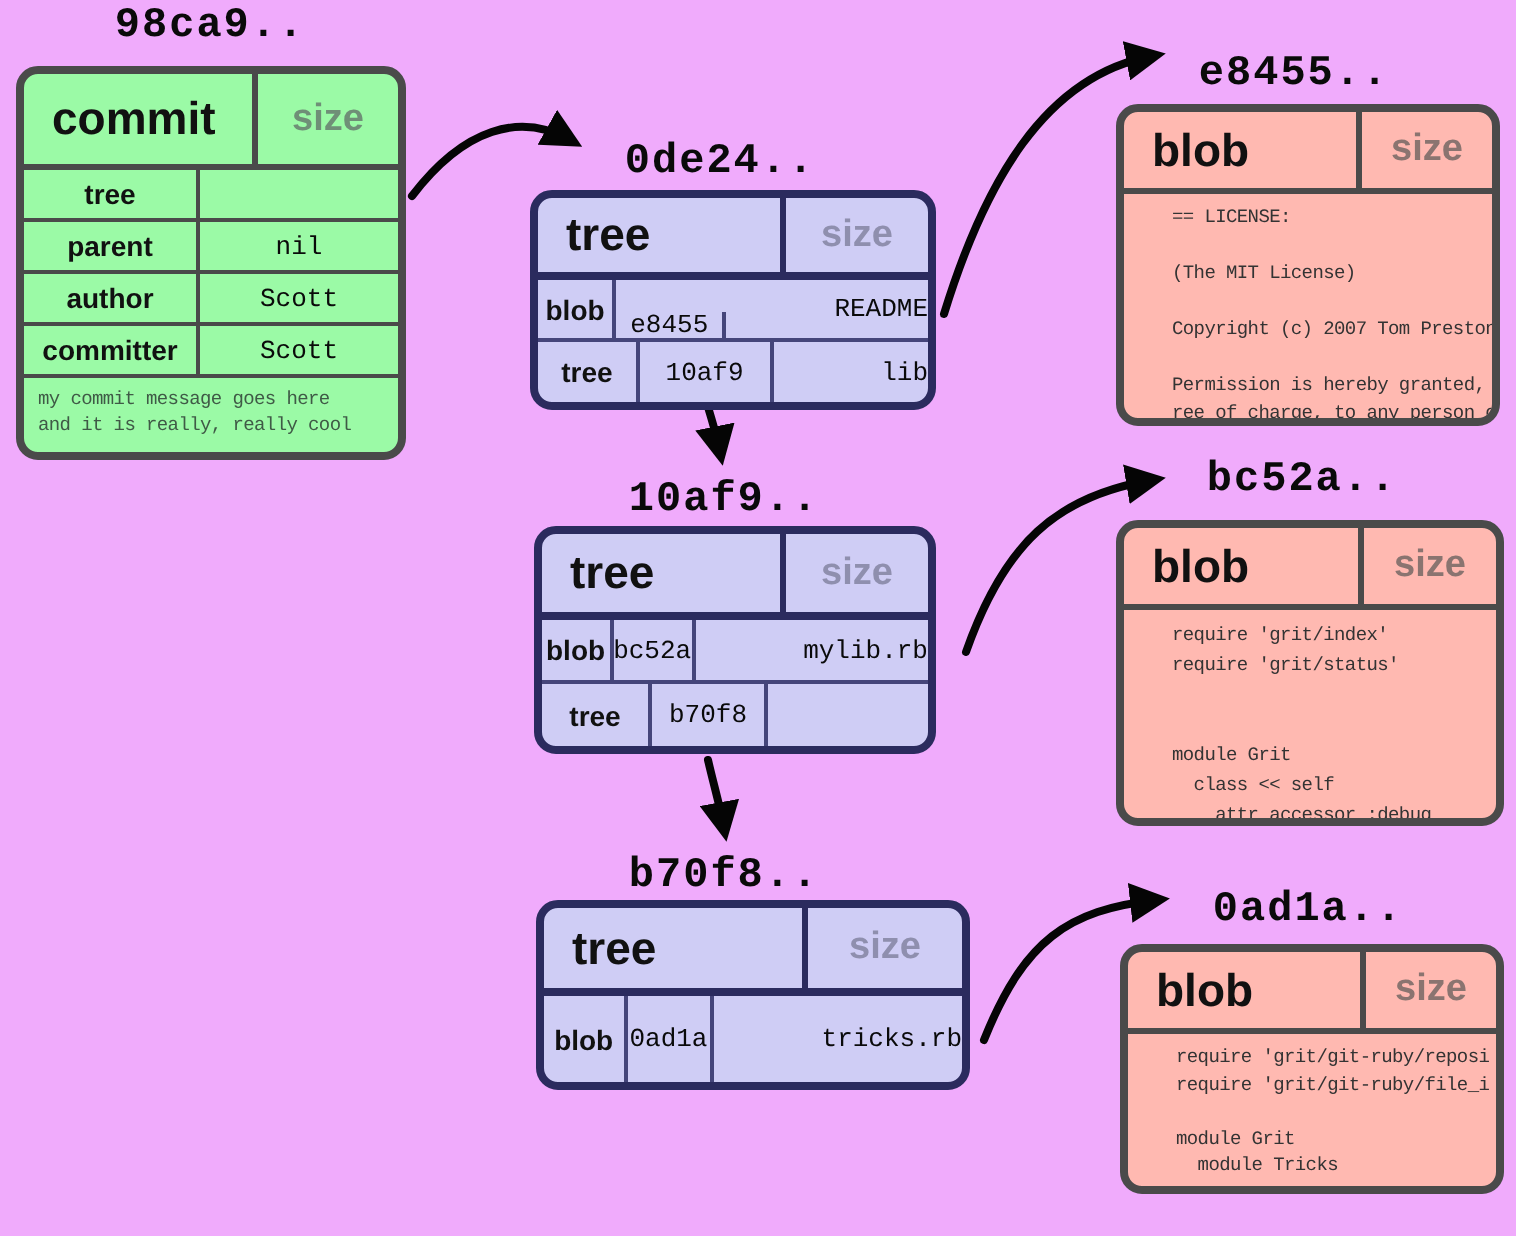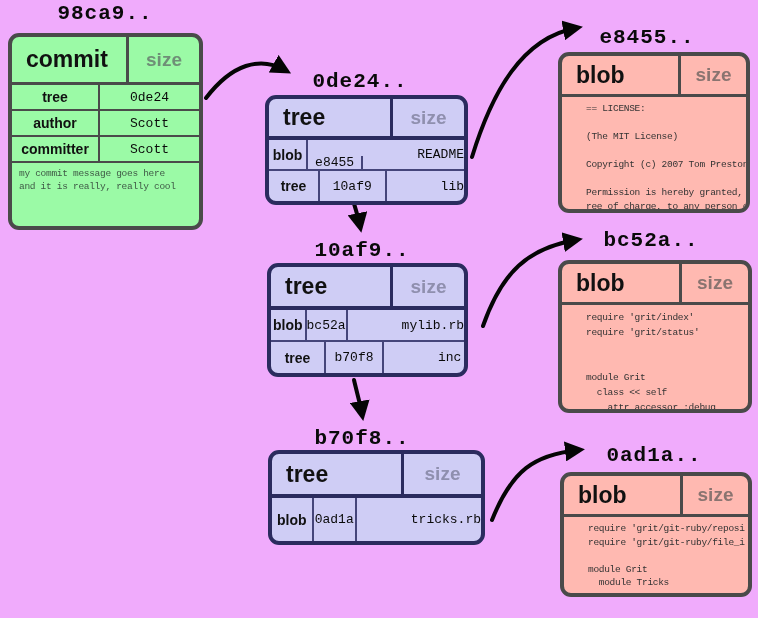--- a/index.html
+++ b/index.html
@@ -91,21 +91,24 @@
   <div class="hash-label" style="left:287px; top:427px;">b70f8..</div>
   <div class="hash-label" style="left:579px; top:444px;">0ad1a..</div>
 
   <div class="objbox commit-box" style="left:8px; top:33px; width:195px; height:197px;">
     <div class="hdr">
       <div class="type">commit</div>
       <div class="size">size</div>
     </div>
     <div class="commit-row">
       <div class="rlabel">tree</div>
-      <div class="rvalue">0de24</div>
+    </div>
+    <div class="commit-row">
+      <div class="rlabel">parent</div>
+      <div class="rvalue">nil</div>
     </div>
     <div class="commit-row">
       <div class="rlabel">author</div>
       <div class="rvalue">Scott</div>
     </div>
     <div class="commit-row">
       <div class="rlabel">committer</div>
       <div class="rvalue">Scott</div>
     </div>
     <div class="commit-msg">my commit message goes here
@@ -135,21 +138,20 @@
       <div class="size" style="width:71px;">size</div>
     </div>
     <div class="tree-row" style="height:32px;">
       <div class="ttype" style="width:55px;">blob</div>
       <div class="thash" style="width:58px;">bc52a</div>
       <div class="tname">mylib.rb</div>
     </div>
     <div class="tree-row" style="height:31px;">
       <div class="ttype" style="width:55px;">tree</div>
       <div class="thash" style="width:58px;">b70f8</div>
-      <div class="tname">inc</div>
     </div>
   </div>
 
   <div class="objbox tree-box" style="left:268px; top:450px; width:217px; height:95px;">
     <div class="hdr" style="height:44px;">
       <div class="type">tree</div>
       <div class="size" style="width:77px;">size</div>
     </div>
     <div class="tree-row" style="height:43px;">
       <div class="ttype" style="width:58px;">blob</div>

